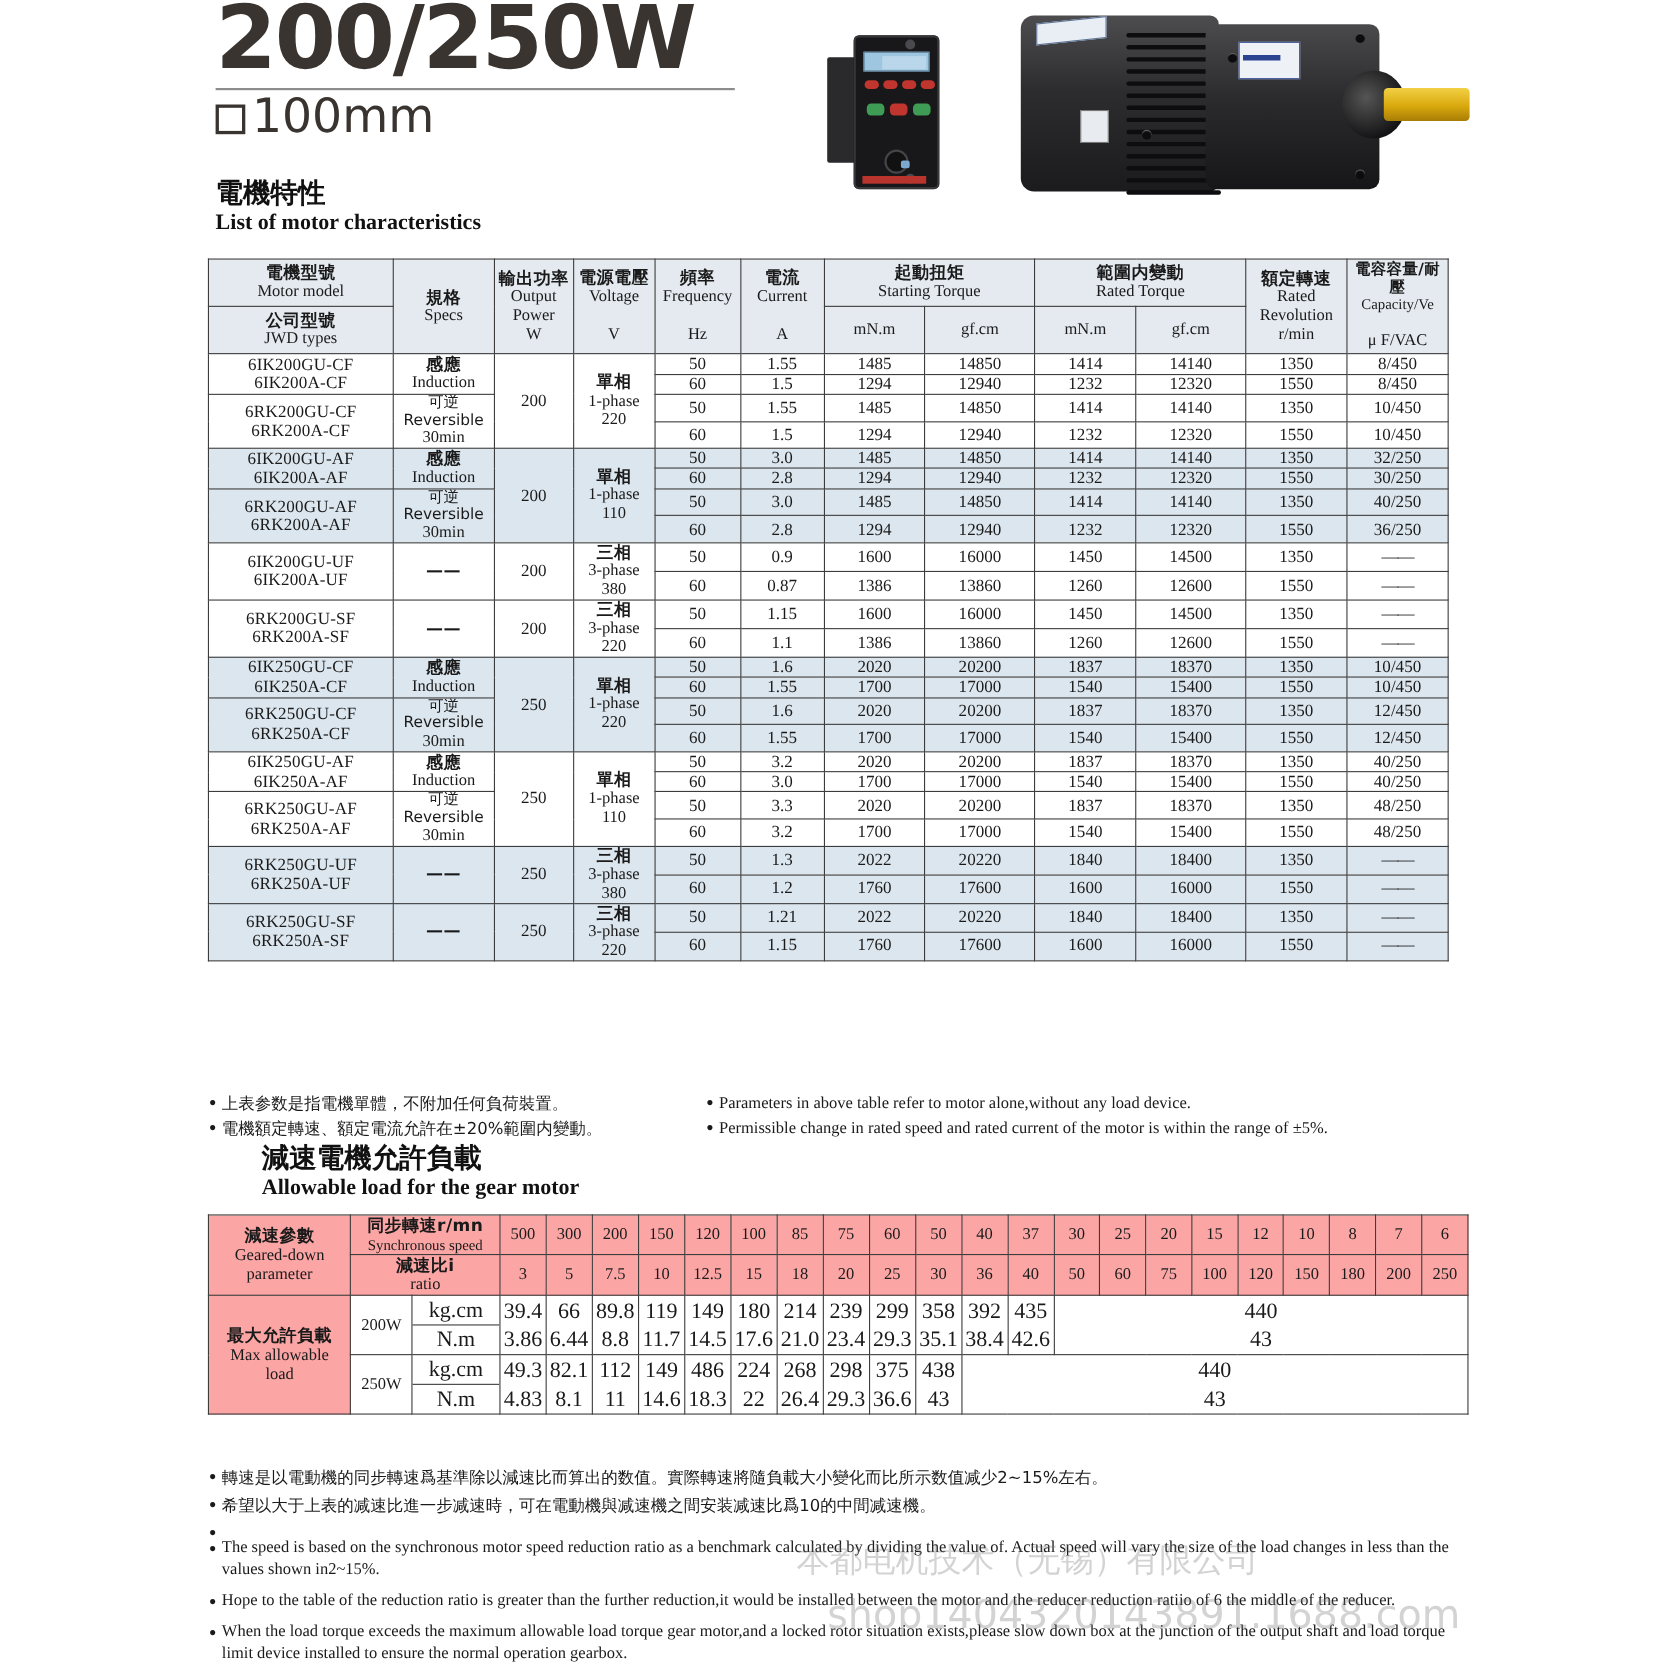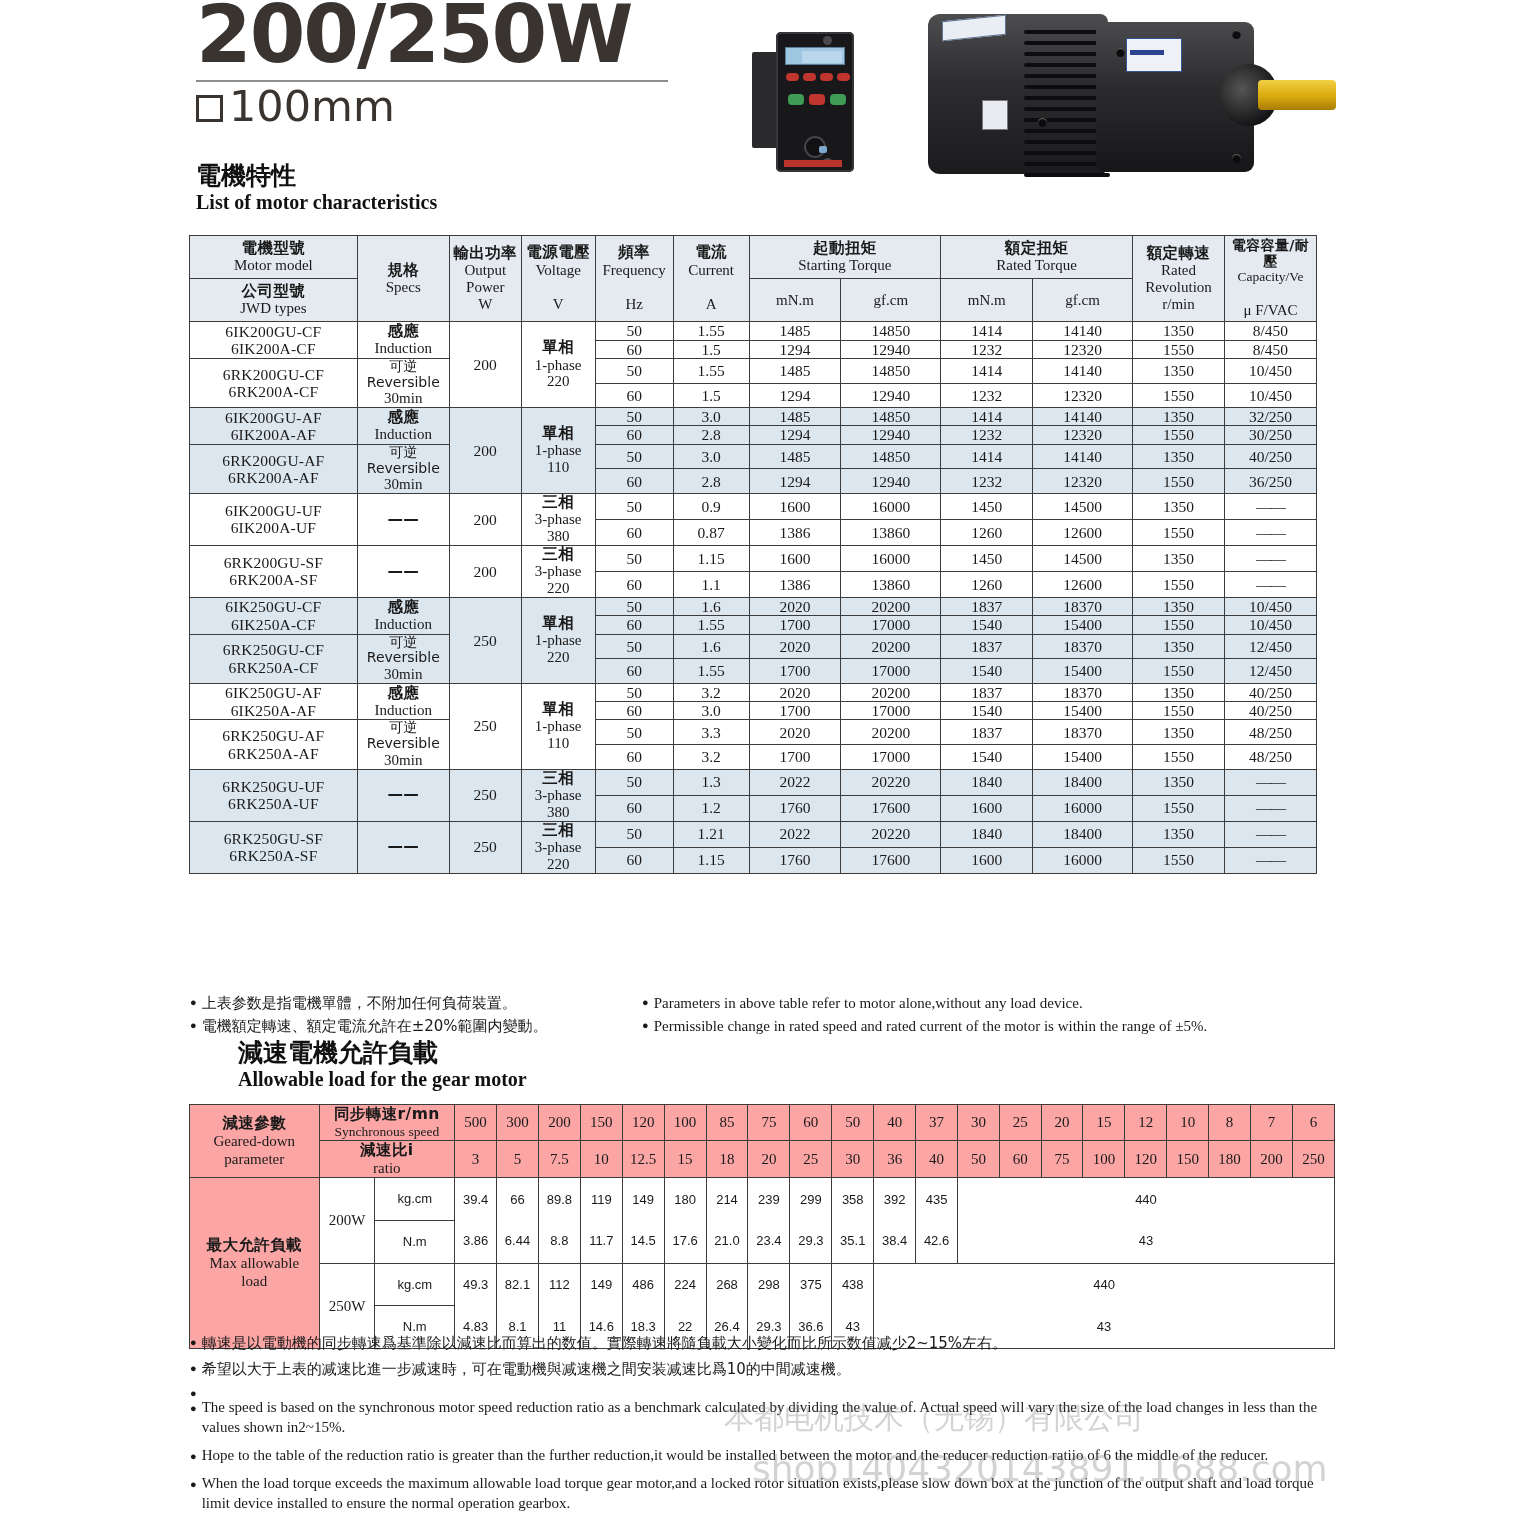--- a/index.html
+++ b/index.html
@@ -127,21 +127,21 @@
   .note-cn { font-family:"DejaVu Sans", sans-serif; font-size:15px; }
   .note-en { font-family:"Liberation Serif", serif; font-size:15px; }
 
   #sec2-head { position:absolute; left:190px; top:1039px;margin-left:48px; }
 
   .wrap2 { position:absolute; left:189px; top:1104px; width:1146px; }
   .t2 td { border:1px solid #3c3c3c; text-align:center; font-family:"Liberation Serif", serif; font-size:15px; padding:0 1px; line-height:1.2; }
   .t2 .hd2 { background:#fca5a5; }
   .t2 .val { background:#ffffff; font-size:15px; }
   .unitcell { padding:0 !important; }
-  .unit-top, .unit-bot { font-family:Liberation Sans, sans-serif; font-size:13px; padding:13px 2px; }
+  .unit-top, .unit-bot { font-family:Liberation Serif, serif; font-size:20px; padding:1px 2px; }
   .unit-top { border-bottom:1px solid #3c3c3c; }
 
   .notes2 { position:absolute; left:190px; top:1332px; width:1140px; }
   .notes2 .note-li { margin-bottom:3px; }
   .notes3 { position:absolute; left:190px; top:1398px; width:1150px; }
   .notes3 .note-li { margin-bottom:8px; }
   .notes3 .note-en { font-size:15px; line-height:1.32; }
 
   
   #wm1 {
@@ -271,21 +271,21 @@
         <td class="hd" rowspan="2">
           <div class="cn">電流</div>
           <div class="en">Current</div>
           <div class="en" style="margin-top:18px">A</div>
         </td>
         <td class="hd" colspan="2">
           <div class="cn">起動扭矩</div>
           <div class="en">Starting Torque</div>
         </td>
         <td class="hd" colspan="2">
-          <div class="cn">額定扭矩</div>
+          <div class="cn">範圍内變動</div>
           <div class="en">Rated Torque</div>
         </td>
         <td class="hd" rowspan="2">
           <div class="cn">額定轉速</div>
           <div class="en">Rated</div>
           <div class="en">Revolution</div>
           <div class="en">r/min</div>
         </td>
         <td class="hd" rowspan="2">
           <div class="cn" style="font-size:14px">電容容量/耐壓</div>

